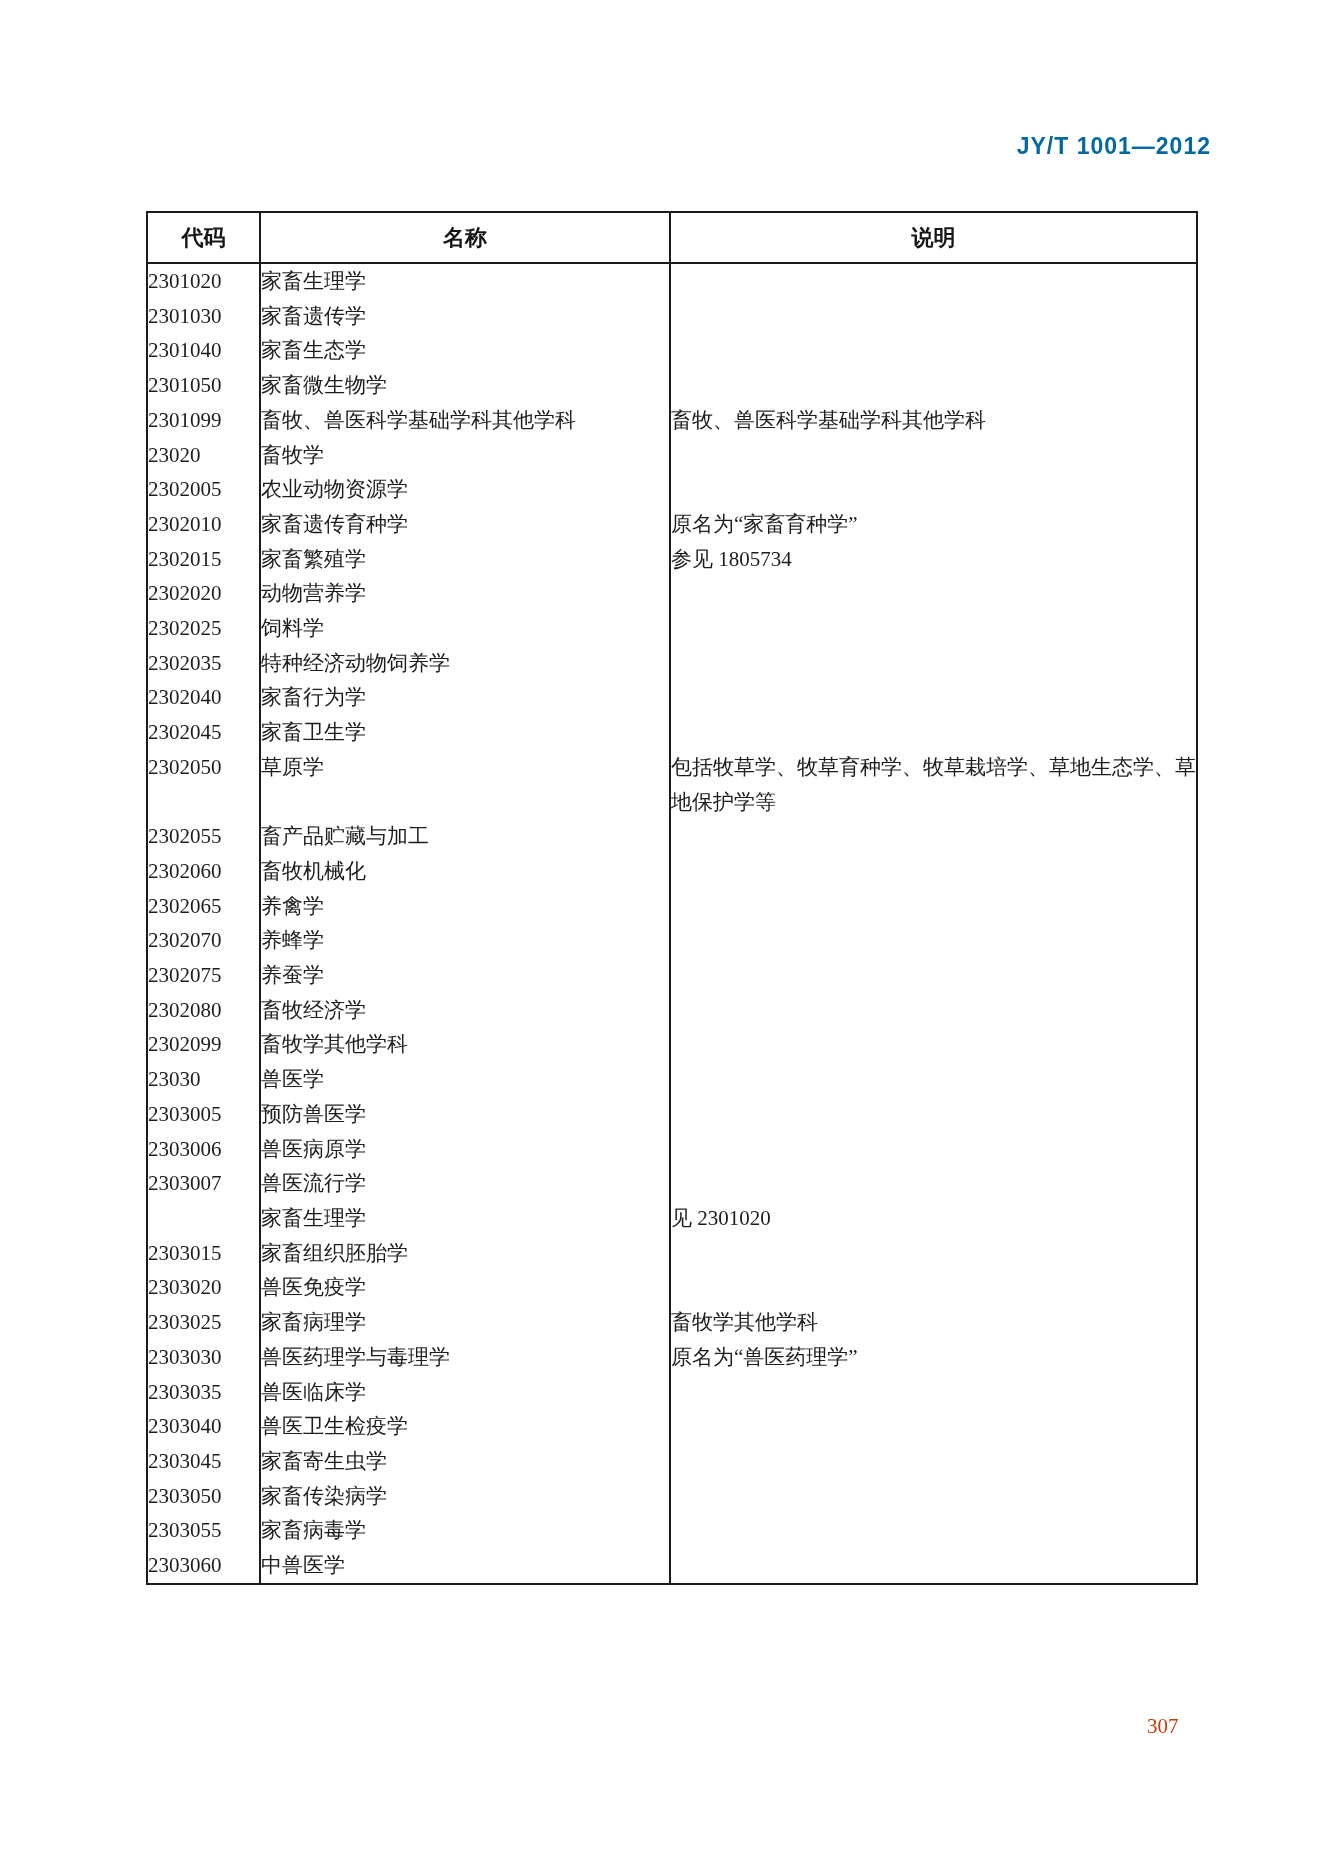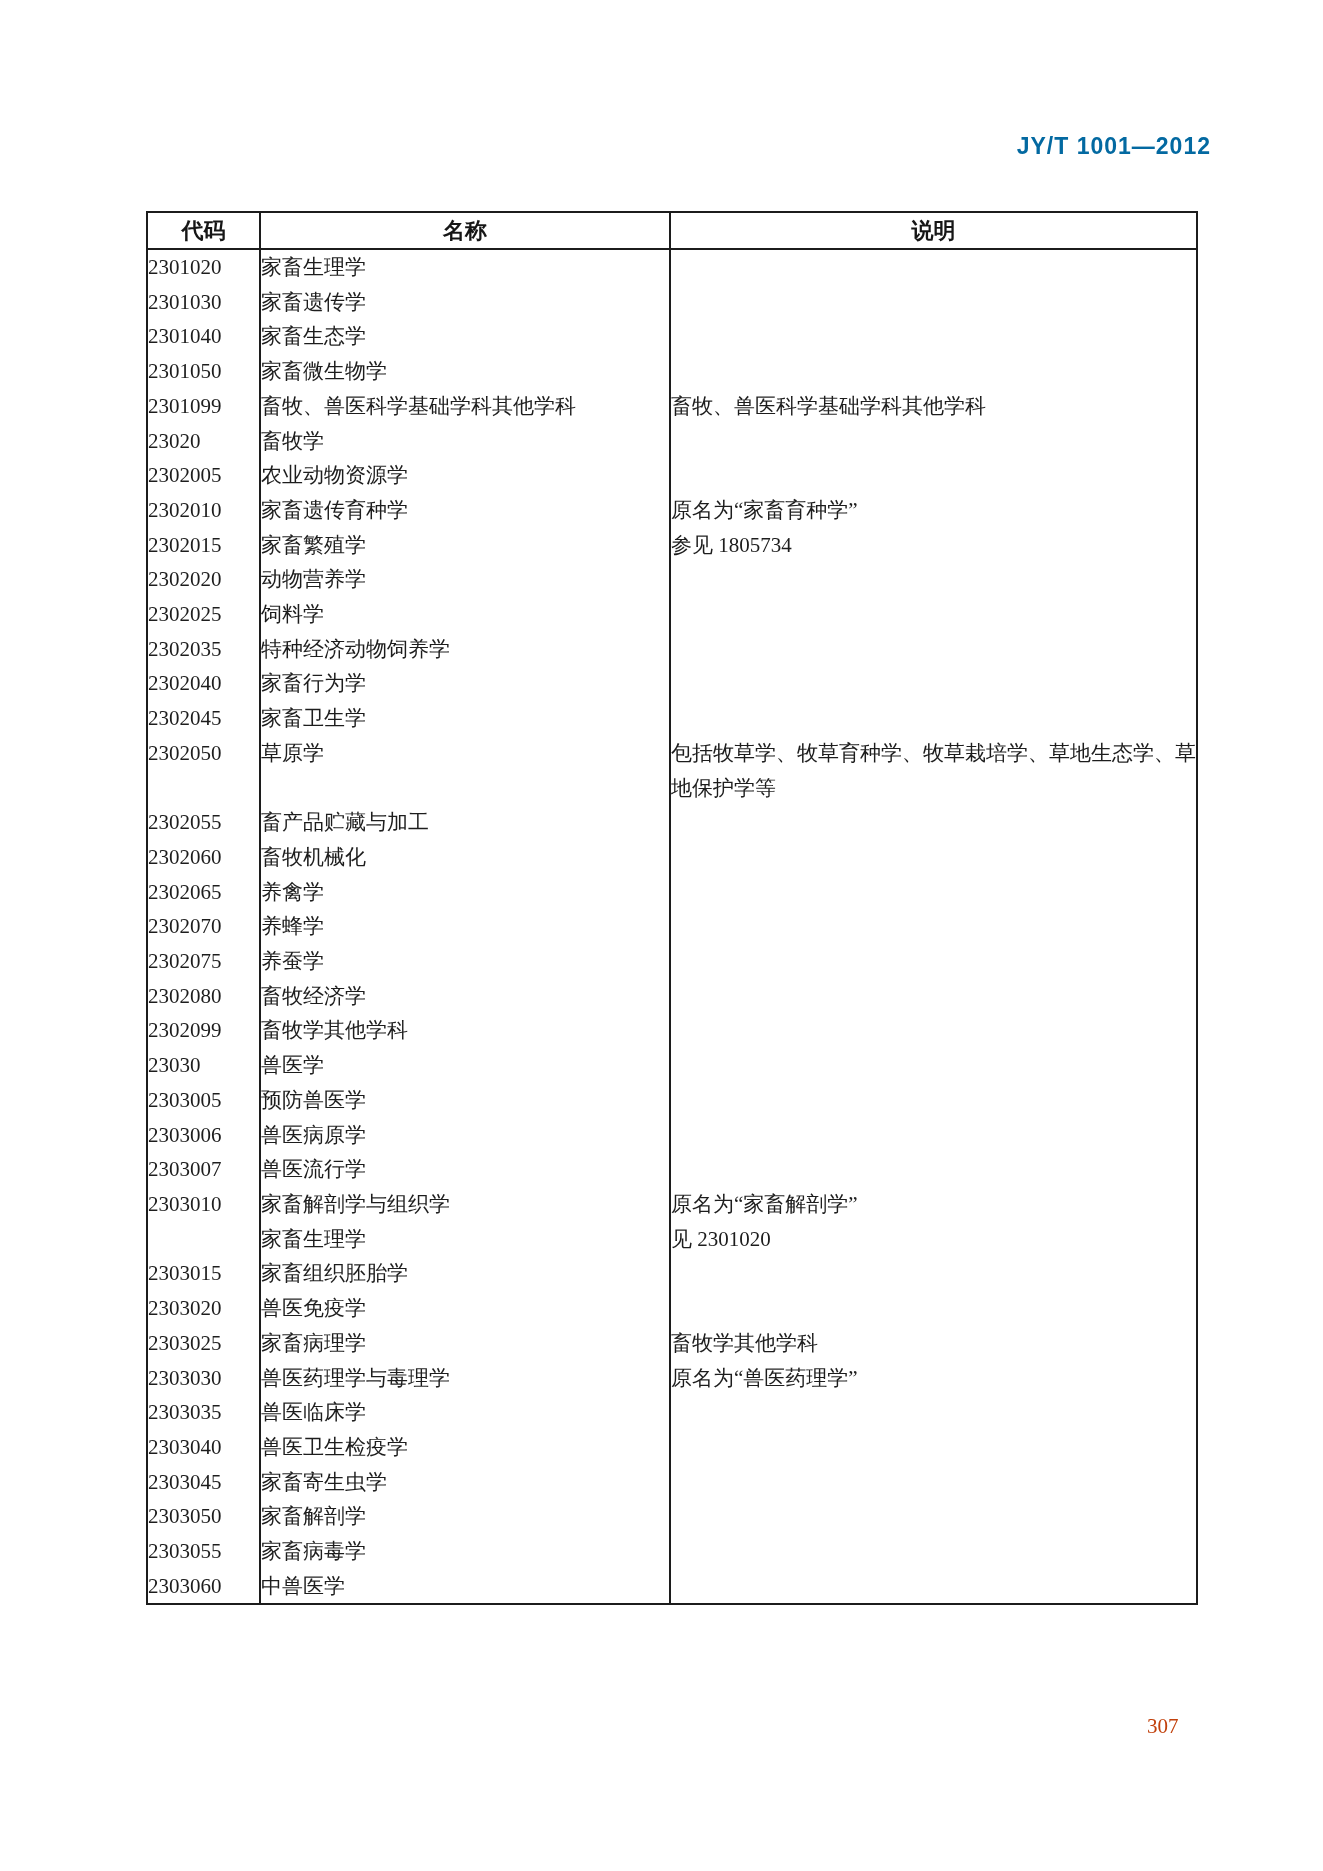--- a/index.html
+++ b/index.html
@@ -30,21 +30,21 @@
     table-layout: fixed;
     border: 2px solid #1c1c1c;
   }
   table.class-table th {
     font-family: "Liberation Sans", "DejaVu Sans", sans-serif;
     font-weight: bold;
     font-size: 22px;
     height: 33px;
     line-height: 33px;
     text-align: center;
-    padding: 1px;
+    padding: 8px;
     border-bottom: 2px solid #1c1c1c;
     color: #161616;
   }
   table.class-table td {
     font-family: "Liberation Serif", "DejaVu Serif", serif;
     font-size: 21px;
     line-height: 34.7px;
     vertical-align: top;
     padding: 0;
     color: #1d1d1d;
@@ -206,25 +206,20 @@
         <td class="code">2303006</td>
         <td class="name col-sep">兽医病原学</td>
         <td class="desc col-sep"></td>
       </tr>
       <tr>
         <td class="code">2303007</td>
         <td class="name col-sep">兽医流行学</td>
         <td class="desc col-sep"></td>
       </tr>
       <tr>
-        <td class="code">2303010</td>
-        <td class="name col-sep">家畜解剖学与组织学</td>
-        <td class="desc col-sep">原名为“家畜解剖学”</td>
-      </tr>
-      <tr>
         <td class="code"></td>
         <td class="name col-sep">家畜生理学</td>
         <td class="desc col-sep">见 2301020</td>
       </tr>
       <tr>
         <td class="code">2303015</td>
         <td class="name col-sep">家畜组织胚胎学</td>
         <td class="desc col-sep"></td>
       </tr>
       <tr>
@@ -252,21 +247,21 @@
         <td class="name col-sep">兽医卫生检疫学</td>
         <td class="desc col-sep"></td>
       </tr>
       <tr>
         <td class="code">2303045</td>
         <td class="name col-sep">家畜寄生虫学</td>
         <td class="desc col-sep"></td>
       </tr>
       <tr>
         <td class="code">2303050</td>
-        <td class="name col-sep">家畜解剖学</td>
+        <td class="name col-sep">家畜传染病学</td>
         <td class="desc col-sep"></td>
       </tr>
       <tr>
         <td class="code">2303055</td>
         <td class="name col-sep">家畜病毒学</td>
         <td class="desc col-sep"></td>
       </tr>
       <tr>
         <td class="code">2303060</td>
         <td class="name col-sep">中兽医学</td>

